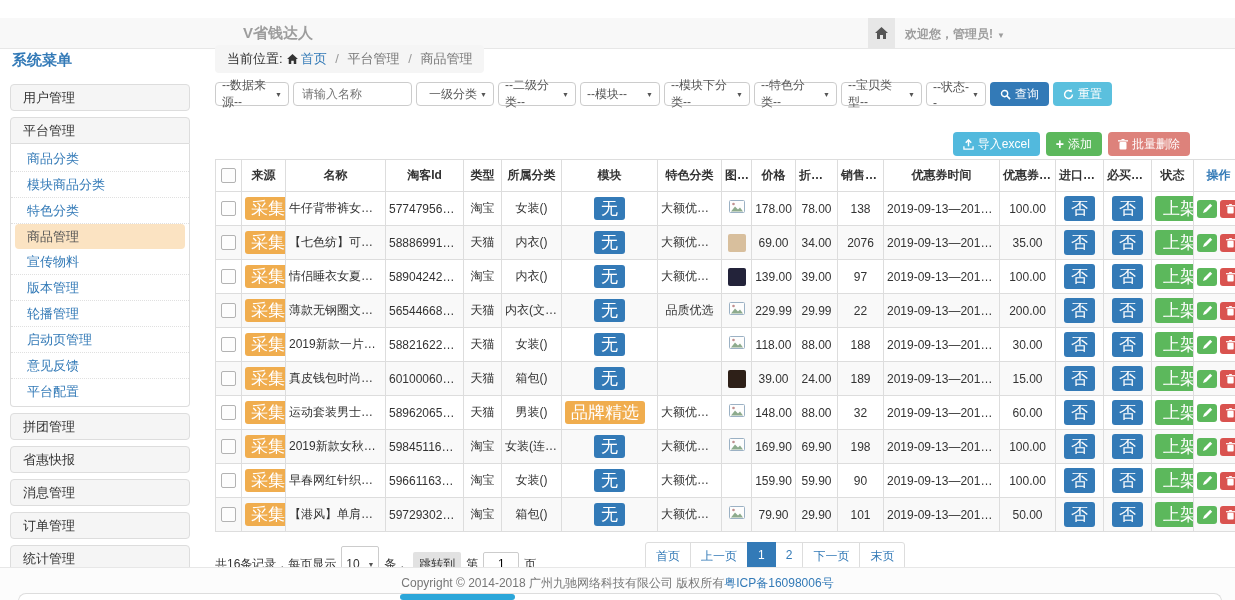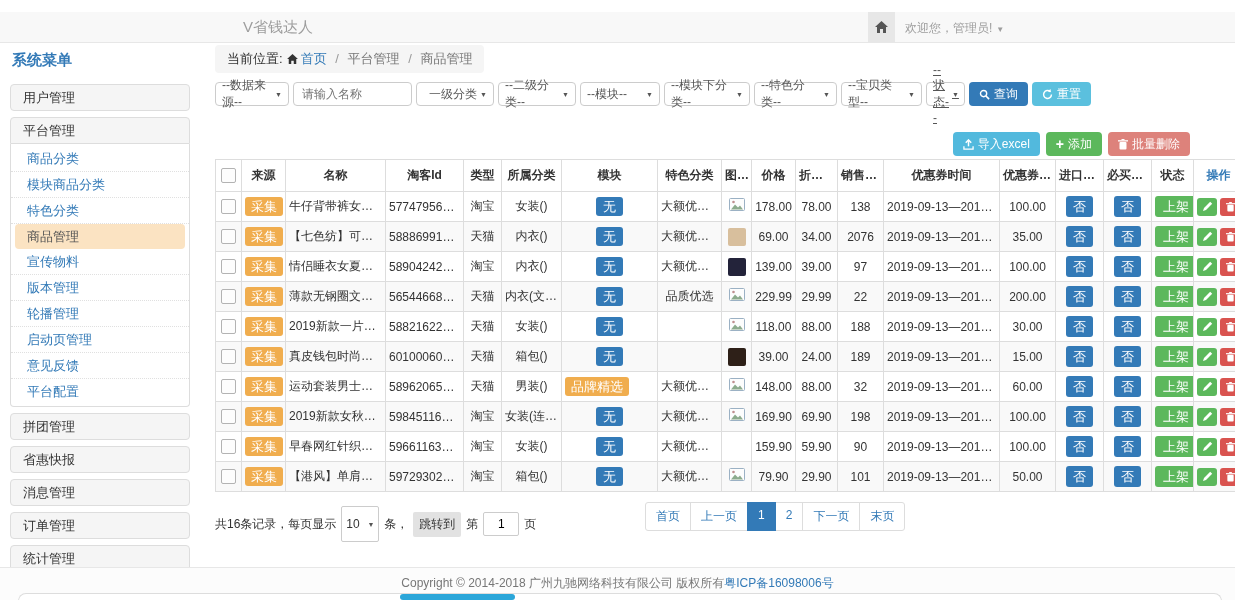--- a/index.html
+++ b/index.html
@@ -1,19 +1,19 @@
 <!DOCTYPE html>
 <html><head>
 <meta charset="utf-8">
 <style>
   html,body{margin:0;padding:0;}
   body{width:1235px;height:600px;position:relative;overflow:hidden;background:#fff;
        font-family:"Liberation Sans","DejaVu Sans",sans-serif;}
   
-  .topbar{position:absolute;top:12px;left:0;right:0;height:30px;background:#f8f8f8;border-bottom:1px solid #e7e7e7;}
+  .topbar{position:absolute;top:18px;left:0;right:0;height:30px;background:#f8f8f8;border-bottom:1px solid #e7e7e7;font-weight:bold;}
   .tb-title{position:absolute;left:243px;top:6px;font-size:15px;color:#9d9d9d;}
   .tb-home{position:absolute;left:868px;top:0;width:27px;height:30px;background:#e7e7e7;display:flex;align-items:center;justify-content:center;cursor:pointer;}
   .tb-user{position:absolute;left:905px;top:8px;font-size:12px;color:#9d9d9d;cursor:pointer;}
   .tb-caret{font-size:8px;margin-left:4px;}
   
   .sidebar{position:absolute;left:10px;top:45px;width:180px;}
   .side-header{color:#337ab7;font-weight:bold;font-size:15px;padding:6px 2px 14px;}
   .side-panel{background:#f5f5f5;border:1px solid #ddd;border-radius:4px;padding:5px 12px;font-size:13px;color:#333;margin-bottom:6px;cursor:pointer;line-height:15px;}
   .side-panel.attached{border-radius:4px 4px 0 0;margin-bottom:0;}
   .submenu{border:1px solid #ddd;border-top:none;border-radius:0 0 4px 4px;background:#fff;margin-bottom:6px;padding:2px 0;}
@@ -42,21 +42,21 @@
   .btn-batchdel{background:#dd827b;}
   .plus{font-size:14px;font-weight:bold;line-height:10px;}
   
   .table-wrap{margin-top:3px;}
   table{width:100%;border-collapse:collapse;table-layout:fixed;font-size:12px;}
   th,td{border:1px solid #ddd;text-align:center;padding:4px 3px;color:#333;overflow:hidden;white-space:nowrap;text-overflow:ellipsis;}
   th{font-weight:bold;padding:7px 3px;background:#fff;}
   th.op-header{color:#337ab7;}
   tbody tr:nth-child(even){background:#f9f9f9;}
   .checkbox{width:13px;height:13px;border:1px solid #b3b3b3;border-radius:2px;background:#fdfdfd;display:inline-block;vertical-align:middle;cursor:pointer;}
-  .badge{display:inline-block;border-radius:3px;color:#fff;font-size:13px;line-height:1;}
+  .badge{display:inline-block;border-radius:3px;color:#fff;font-size:17px;line-height:1;}
   .badge-orange{background:#f0ad4e;padding:3px 6px;}
   .badge-blue{background:#337ab7;padding:3px 7px;}
   .badge-no{background:#337ab7;padding:4px 7px;}
   .badge-green{background:#5cb85c;padding:4px 8px;}
   .mod-extra{margin-left:4px;}
   .thumb{width:18px;height:18px;display:inline-block;border-radius:2px;vertical-align:middle;}
   .op-btn{display:inline-flex;align-items:center;justify-content:center;width:20px;height:18px;border-radius:3px;cursor:pointer;vertical-align:middle;}
   .op-edit{background:#5cb85c;margin-right:3px;}
   .op-del{background:#d9534f;}
   
@@ -150,21 +150,21 @@
         <span class="caret">▼</span>
       </div>
       <div class="f-select" style="width: 83px;">
         <span>--特色分类--</span>
         <span class="caret">▼</span>
       </div>
       <div class="f-select" style="width: 81px;">
         <span>--宝贝类型--</span>
         <span class="caret">▼</span>
       </div>
-      <div class="f-select" style="width: 39px; text-decoration: underline;">
+      <div class="f-select" style="width: 60px;">
         <span>--状态--</span>
         <span class="caret">▼</span>
       </div>
       <button class="btn btn-search" id="search-btn">
       <svg width="11" height="11" viewBox="0 0 12 12">
           <circle cx="5" cy="5" r="3.4" fill="none" stroke="#fff" stroke-width="1.5"></circle>
           <line x1="7.6" y1="7.6" x2="11" y2="11" stroke="#fff" stroke-width="1.8"></line>
         </svg>
       <span>查询</span>
     </button>

